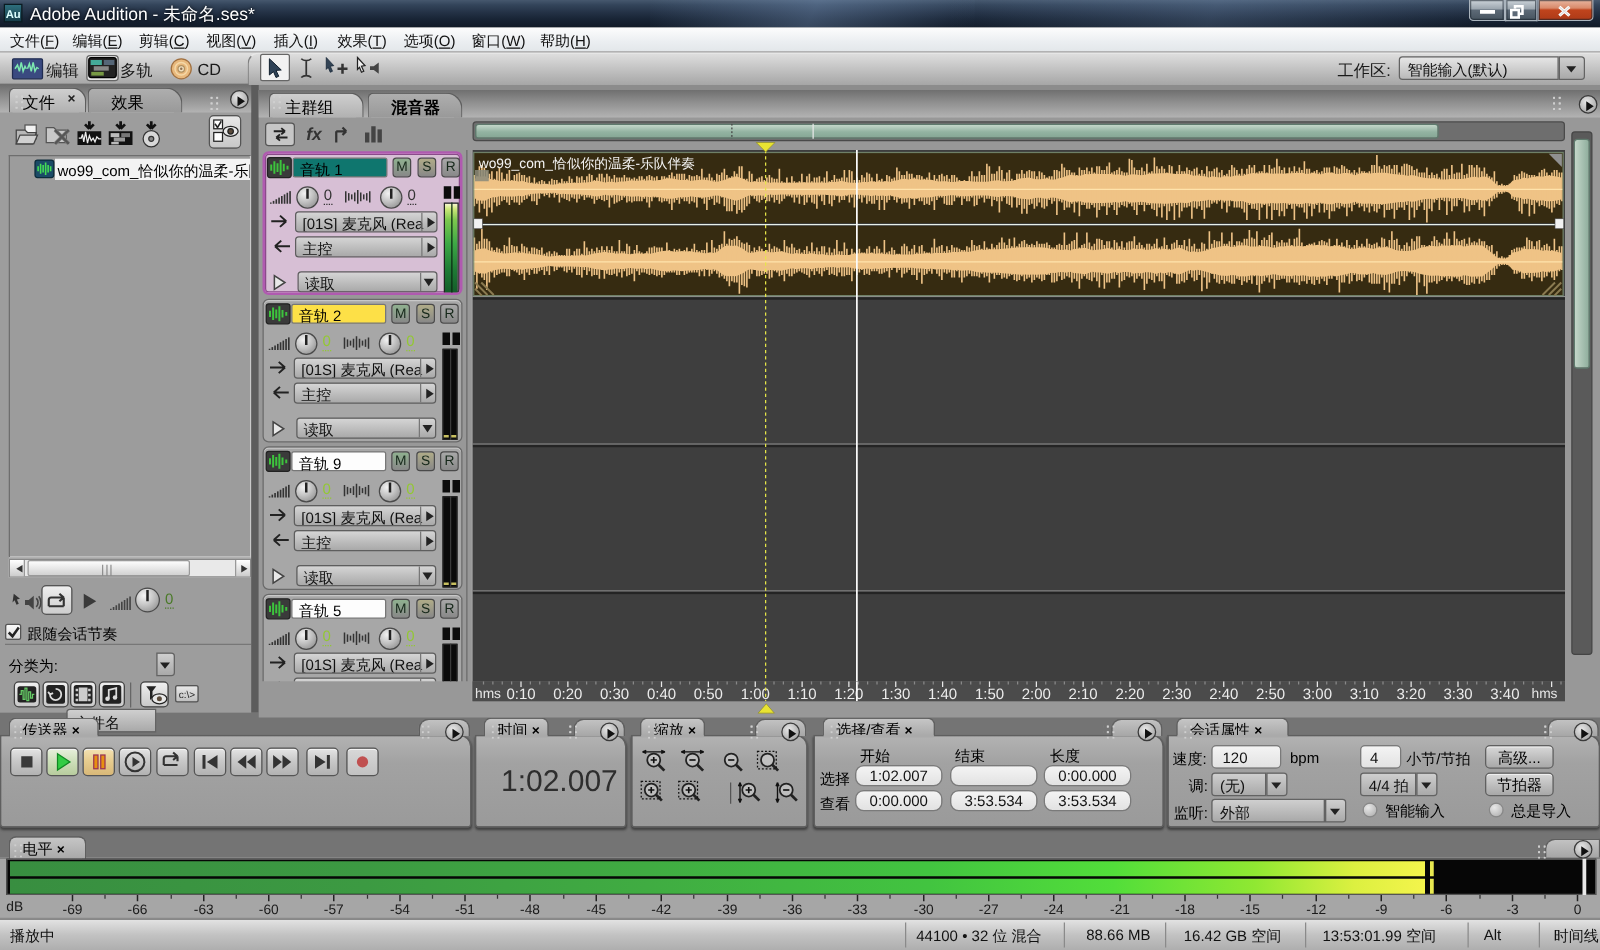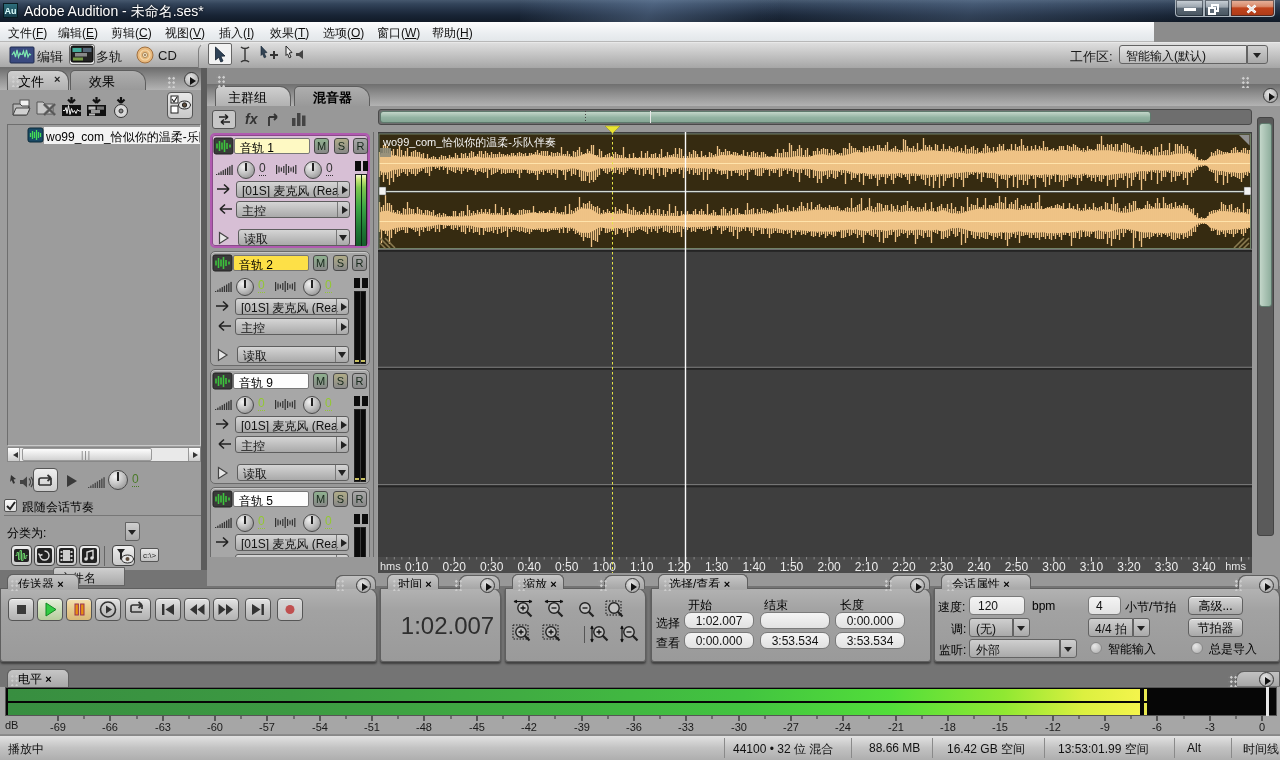--- a/index.html
+++ b/index.html
@@ -14,21 +14,21 @@
 #titlebar .streak { position:absolute; top:0; height:22px; background:linear-gradient(115deg,rgba(120,150,190,0) 0%,rgba(130,160,200,.35) 50%,rgba(120,150,190,0) 100%); }
 #auicon { left:3px; top:3px; width:15px; height:15px; background:linear-gradient(180deg,#2e6f7d,#173d4a); border:1px solid #0a1c22; color:#dff; font-size:9px; font-weight:bold; text-align:center; line-height:14px; }
 #wtitle { left:24px; top:3px; color:#fff; font-size:14px; text-shadow:0 0 3px #000; }
 .winbtn { position:absolute; top:0; height:17px; border:1px solid #aab4bd; border-top:none; background:linear-gradient(180deg,#cdd4da 0%,#9ba5ae 45%,#5d6a77 50%,#47545f 100%); box-shadow:inset 0 0 0 1px rgba(20,30,40,.55); }
 #btnmin { left:1175px; width:29px; border-radius:0 0 0 4px; }
 #btnmax { left:1204px; width:26px; }
 #btncls { left:1230px; width:45px; border-radius:0 0 4px 0; background:linear-gradient(180deg,#e8b6a0 0%,#d98a6b 40%,#c0441d 50%,#ad3a18 100%); }
 .winglyph { position:absolute; color:#fff; }
 
 
-#menubar { left:0; top:22px; width:1154px; height:20px; background:linear-gradient(180deg,#fdfdfd,#ebeef1 60%,#e3e7ea); border-bottom:1px solid #b8b8b8; color:#111; font-size:12px; }
+#menubar { left:0; top:22px; width:1280px; height:20px; background:linear-gradient(180deg,#fdfdfd,#ebeef1 60%,#e3e7ea); border-bottom:1px solid #b8b8b8; color:#111; font-size:12px; }
 #menubar span { position:absolute; top:3px; }
 
 
 #toolbar { left:0; top:42px; width:1280px; height:26px; background:linear-gradient(180deg,#e2e2e2 0%,#c6c6c6 45%,#a8a8a8 100%); border-bottom:1px solid #6f6f6f; font-size:13px; color:#1a1a1a; }
 #tooltab { left:198px; top:0; width:1082px; height:26px; background:linear-gradient(180deg,#dedede 0%,#c2c2c2 50%,#a6a6a6 100%); border-left:1px solid #7f7f7f; border-top:1px solid #e8e8e8; border-radius:9px 0 0 0; }
 
 
 .ptabbar { background:linear-gradient(180deg,#6f6f6f 0%,#8f8f8f 45%,#b3b3b3 100%); }
 .ptab { position:absolute; background:linear-gradient(180deg,#cfcfcf,#b1b1b1); border:1px solid #5e5e5e; border-bottom:none; border-radius:5px 11px 0 0; color:#000; font-size:13px; text-align:left; }
 .ptab.inactive { background:linear-gradient(180deg,#aeaeae,#999999); border-radius:5px 13px 0 0; }
@@ -284,21 +284,21 @@
 <ellipse cx="12.5" cy="11" rx="6" ry="4" fill="#e8e8e8" stroke="#222"></ellipse>
           <circle cx="12.5" cy="11" r="2" fill="#5a4a3a"></circle>
         </svg>
       </div>
       <div class="abs" style="left:140px;top:3px;width:19px;height:14px;background:linear-gradient(180deg,#e8e8e8,#c0c0c0);border:1px solid #555;border-radius:2px;font-size:8px;color:#222;text-align:center;line-height:13px;">c:\&gt;</div>
     </div>
 </div>
 
 <div class="abs" style="left:201px;top:68px;width:6px;height:502px;background:#5c5c5c;"></div>
 
-<div class="abs" id="mainpanel" style="left:207px;top:84px;width:1073px;height:502px;background:#989898;">
+<div class="abs" id="mainpanel" style="left:207px;top:72px;width:1073px;height:502px;background:#989898;">
   <div class="ptabbar abs" style="left:0;top:0;width:1073px;height:22px;"></div>
   <div class="ptab" style="left:8px;top:2px;width:76px;height:20px;">
     <span style="position:absolute;left:12px;top:2px;">主群组</span>
   </div>
   <div class="ptab inactive" style="left:87px;top:2px;width:76px;height:20px;font-weight:bold;">
     <span style="position:absolute;left:18px;top:2px;">混音器</span>
   </div>
   <div class="pmenu" style="left:1056px;top:4px;"></div>
 
   <div class="abs" style="left:5px;top:26px;width:24px;height:19px;background:#c6c6c6;border:1px solid #555;border-radius:3px;"></div>
@@ -315,21 +315,21 @@
     <rect x="5" y="0" width="3.5" height="13" fill="#444"></rect>
     <rect x="10" y="2.5" width="3.5" height="10.5" fill="#444"></rect>
   </svg>
 
   <div class="abs" style="left:0;top:0;width:168px;height:473px;overflow:hidden;">
       <div class="abs" style="left:3px;top:49px;width:160px;height:115px;background:#d7bfd5;border:2px solid #b05ab0;box-shadow:inset 0 0 0 1px #8a4a8a;border-radius:5px;overflow:hidden;">
         <svg class="abs" style="left:2px;top:3px;" width="19" height="16">
           <rect width="19" height="16" rx="2" fill="#3a3a3a" stroke="#222"></rect>
           <path d="M3 10.5V5.5 M5.5 13V3 M8 11.5V4.5 M10.5 14V2 M13 11V5 M16 9.5V6.5" stroke="#3dc43d" stroke-width="1.6" fill="none"></path>
         </svg>
-        <div class="abs" style="left:22px;top:3px;width:76px;height:16px;background:#fef9c3;border:1px solid #777;border-radius:2px;font-size:12px;color:#000;">
+        <div class="abs" style="left:22px;top:3px;width:76px;height:16px;background:#0f766e;border:1px solid #777;border-radius:2px;font-size:12px;color:#000;">
           <span style="position:absolute;left:5px;top:1px;">音轨 1</span>
         </div>
         <div class="abs" style="left:102px;top:3px;width:15px;height:16px;background:linear-gradient(180deg,#8fb08f,#888);border:1px solid #4a4a4a;border-radius:3px;text-align:center;font-size:11px;color:#16281a;line-height:15px;">M</div>
         <div class="abs" style="left:122px;top:3px;width:15px;height:16px;background:linear-gradient(180deg,#b0ac88,#888);border:1px solid #4a4a4a;border-radius:3px;text-align:center;font-size:11px;color:#16281a;line-height:15px;">S</div>
         <div class="abs" style="left:141px;top:3px;width:15px;height:16px;background:linear-gradient(180deg,#a8a8a8,#888);border:1px solid #4a4a4a;border-radius:3px;text-align:center;font-size:11px;color:#16281a;line-height:15px;">R</div>
         <svg class="abs" style="left:4px;top:28px;" width="19" height="13">
           <rect x="0.0" y="11.0" width="1.3" height="1.0" fill="#333"></rect>
           <rect x="2.2" y="9.7" width="1.3" height="2.3" fill="#333"></rect>
           <rect x="4.4" y="8.4" width="1.3" height="3.6" fill="#333"></rect>
           <rect x="6.6000000000000005" y="7.1" width="1.3" height="4.9" fill="#333"></rect>

